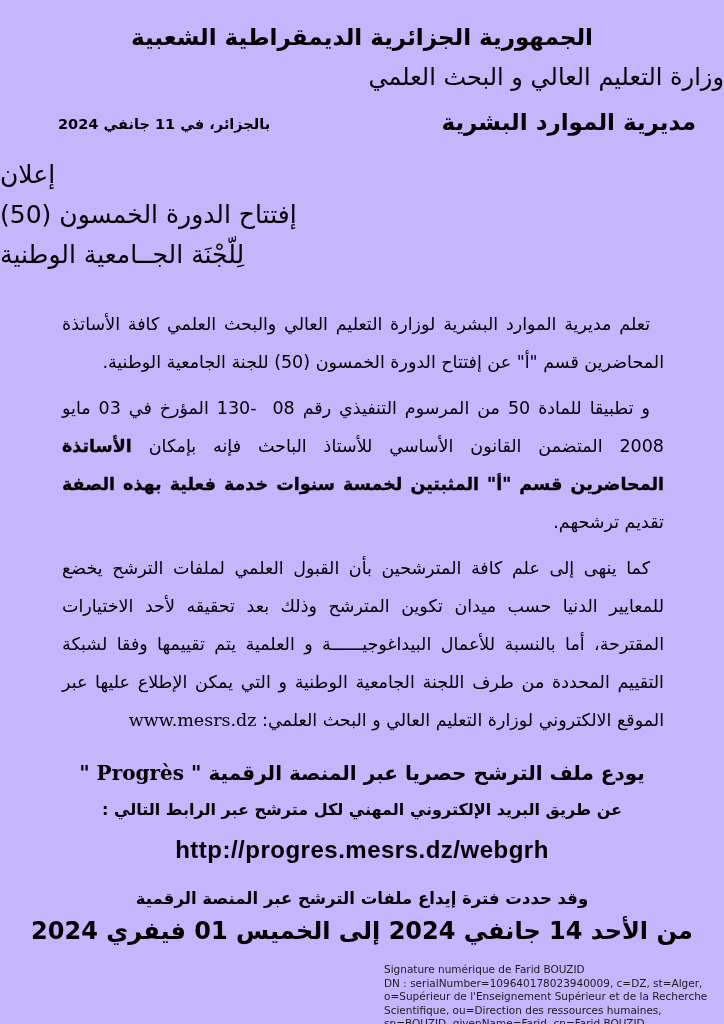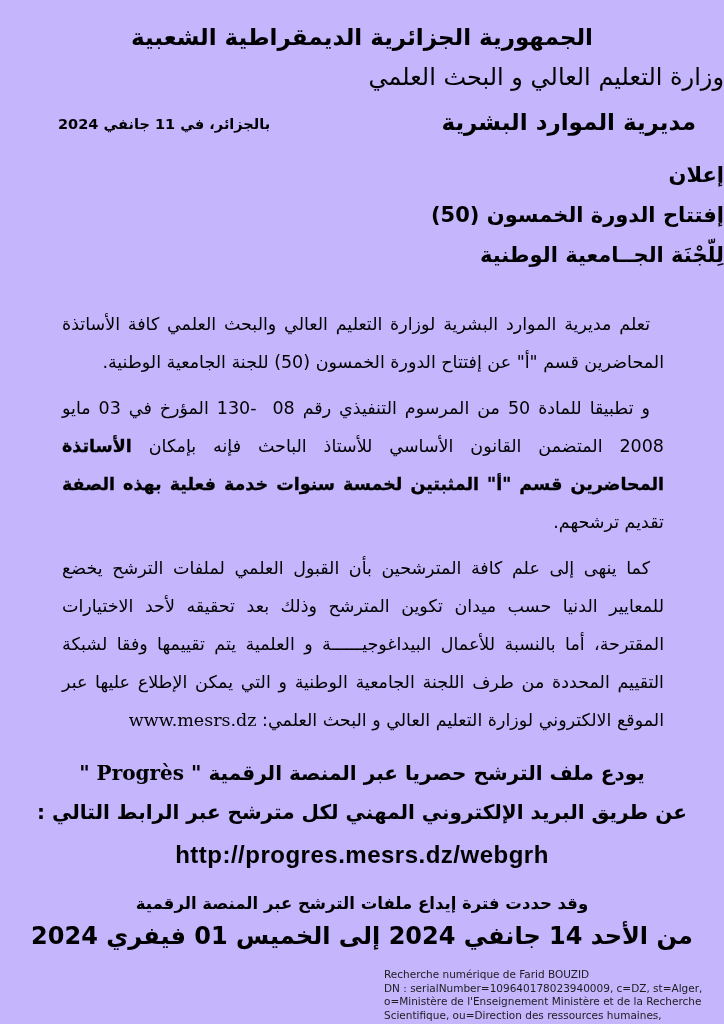--- a/index.html
+++ b/index.html
@@ -42,23 +42,23 @@
     font-weight: 700;
   }
   .place-date {
     font-size: 14.5px;
     font-weight: 700;
     padding-bottom: 3px;
   }
   
   .title-block {
     margin-top: 20px;
-    text-align: right;
-    font-size: 21px;
-    font-weight: 700;
+    text-align: left;
+    font-size: 25px;
+    font-weight: 400;
     line-height: 40px;
   }
   
   .body-block {
     margin: 30px 60px 0 62px;
     font-size: 17.5px;
     line-height: 38px;
     text-align: justify;
   }
   .body-block p {
@@ -71,21 +71,21 @@
   }
   .lat {
     font-family: "DejaVu Serif", serif;
   }
   
   .submission {
     text-align: center;
     font-weight: 700;
   }
   .dep1 { margin-top: 22px; font-size: 20px; }
-  .dep2 { margin-top: 15px; font-size: 20px; }
+  .dep2 { margin-top: 15px; font-size: 16px; }
   .platform { font-size: 20px; }
   .progres-url {
     margin-top: 17px;
     font-size: 24px;
     font-family: Liberation Sans, sans-serif;
     direction: ltr;
     letter-spacing: 0.5px;
   }
   .period-intro { margin-top: 25px; font-size: 16.5px; }
   .period-dates { margin-top: 9px; font-size: 24px; }
@@ -128,21 +128,21 @@
 
   <div class="submission">
     <div class="dep1"><span>يودع ملف الترشح حصريا عبر المنصة الرقمية </span><span class="lat platform">" Progrès "</span></div>
     <div class="dep2">عن طريق البريد الإلكتروني المهني لكل مترشح عبر الرابط التالي :</div>
     <div class="progres-url">http://progres.mesrs.dz/webgrh</div>
     <div class="period-intro">وقد حددت فترة إيداع ملفات الترشح عبر المنصة الرقمية</div>
     <div class="period-dates">من الأحد 14 جانفي 2024 إلى الخميس 01 فيفري 2024</div>
   </div>
 
   <div class="signature">
-    <div>Recherche numérique de Farid BOUZID</div>
+    <div>Signature numérique de Farid BOUZID</div>
     <div>DN : serialNumber=109640178023940009, c=DZ, st=Alger,</div>
-    <div>o=Ministère de l'Enseignement Ministère et de la Recherche</div>
+    <div>o=Supérieur de l'Enseignement Supérieur et de la Recherche</div>
     <div>Scientifique, ou=Direction des ressources humaines,</div>
     <div>sn=BOUZID, givenName=Farid, cn=Farid BOUZID</div>
 
   </div>
 
 </div>
 
 </body></html>

